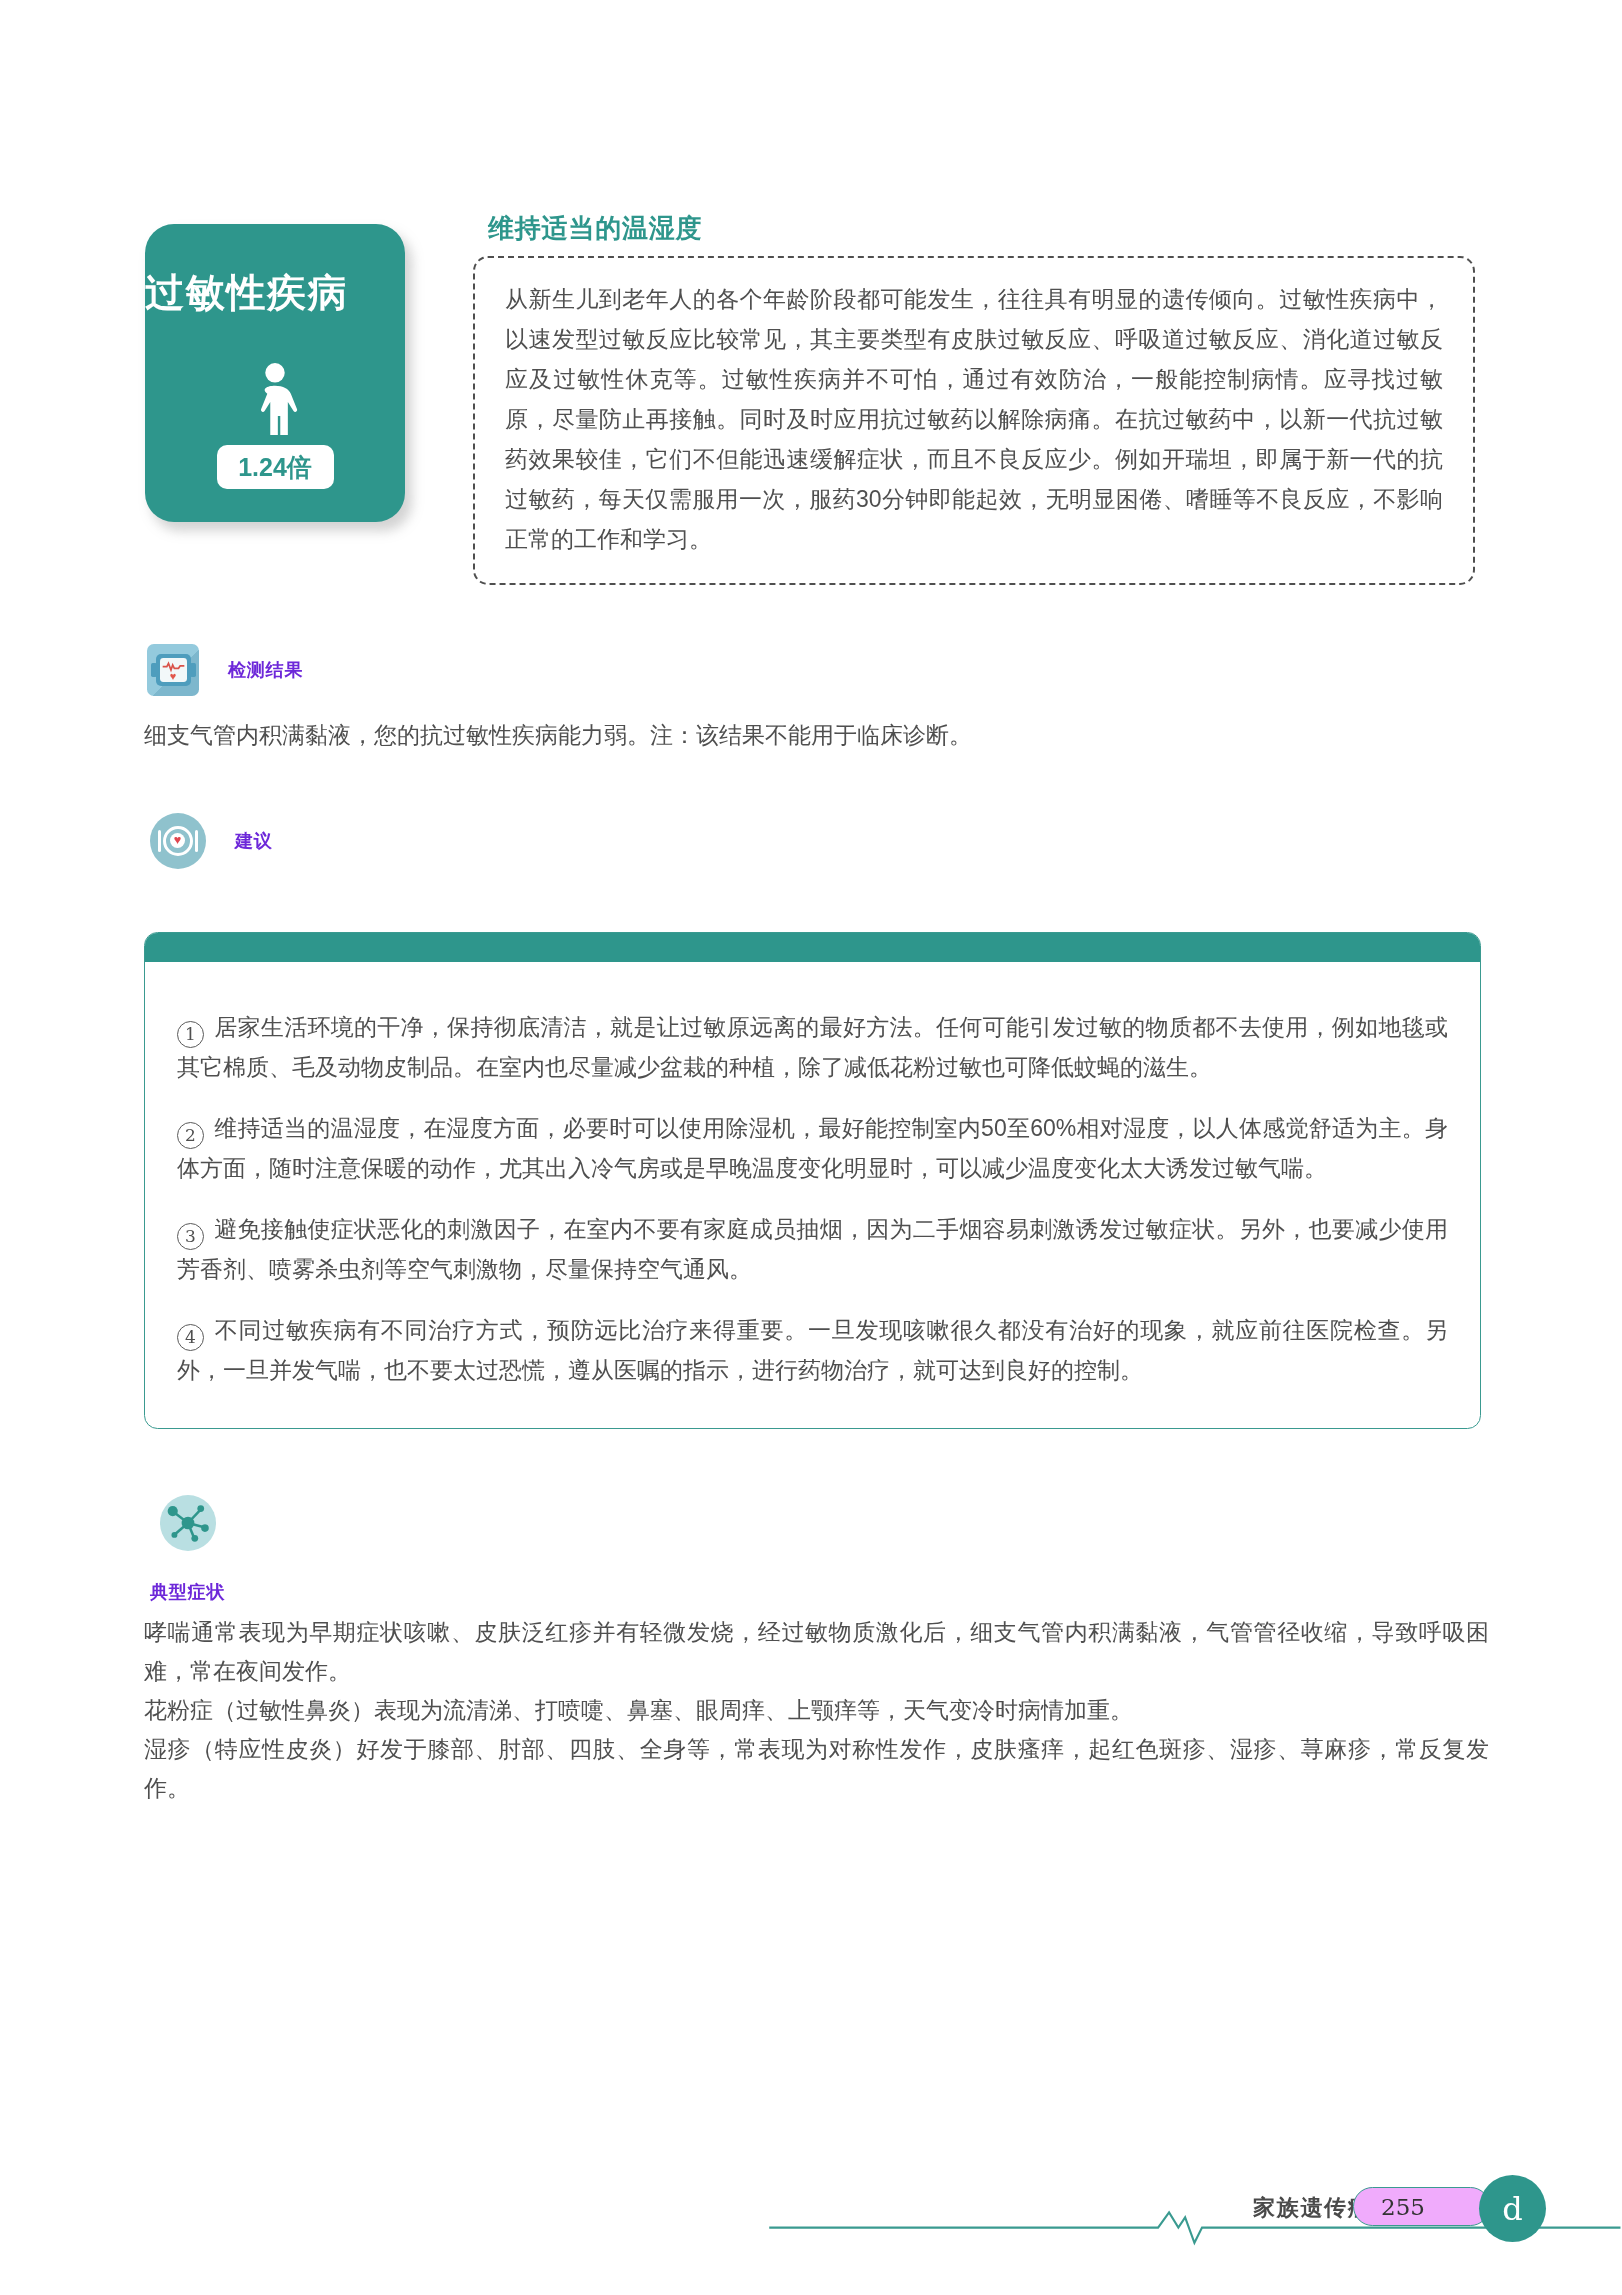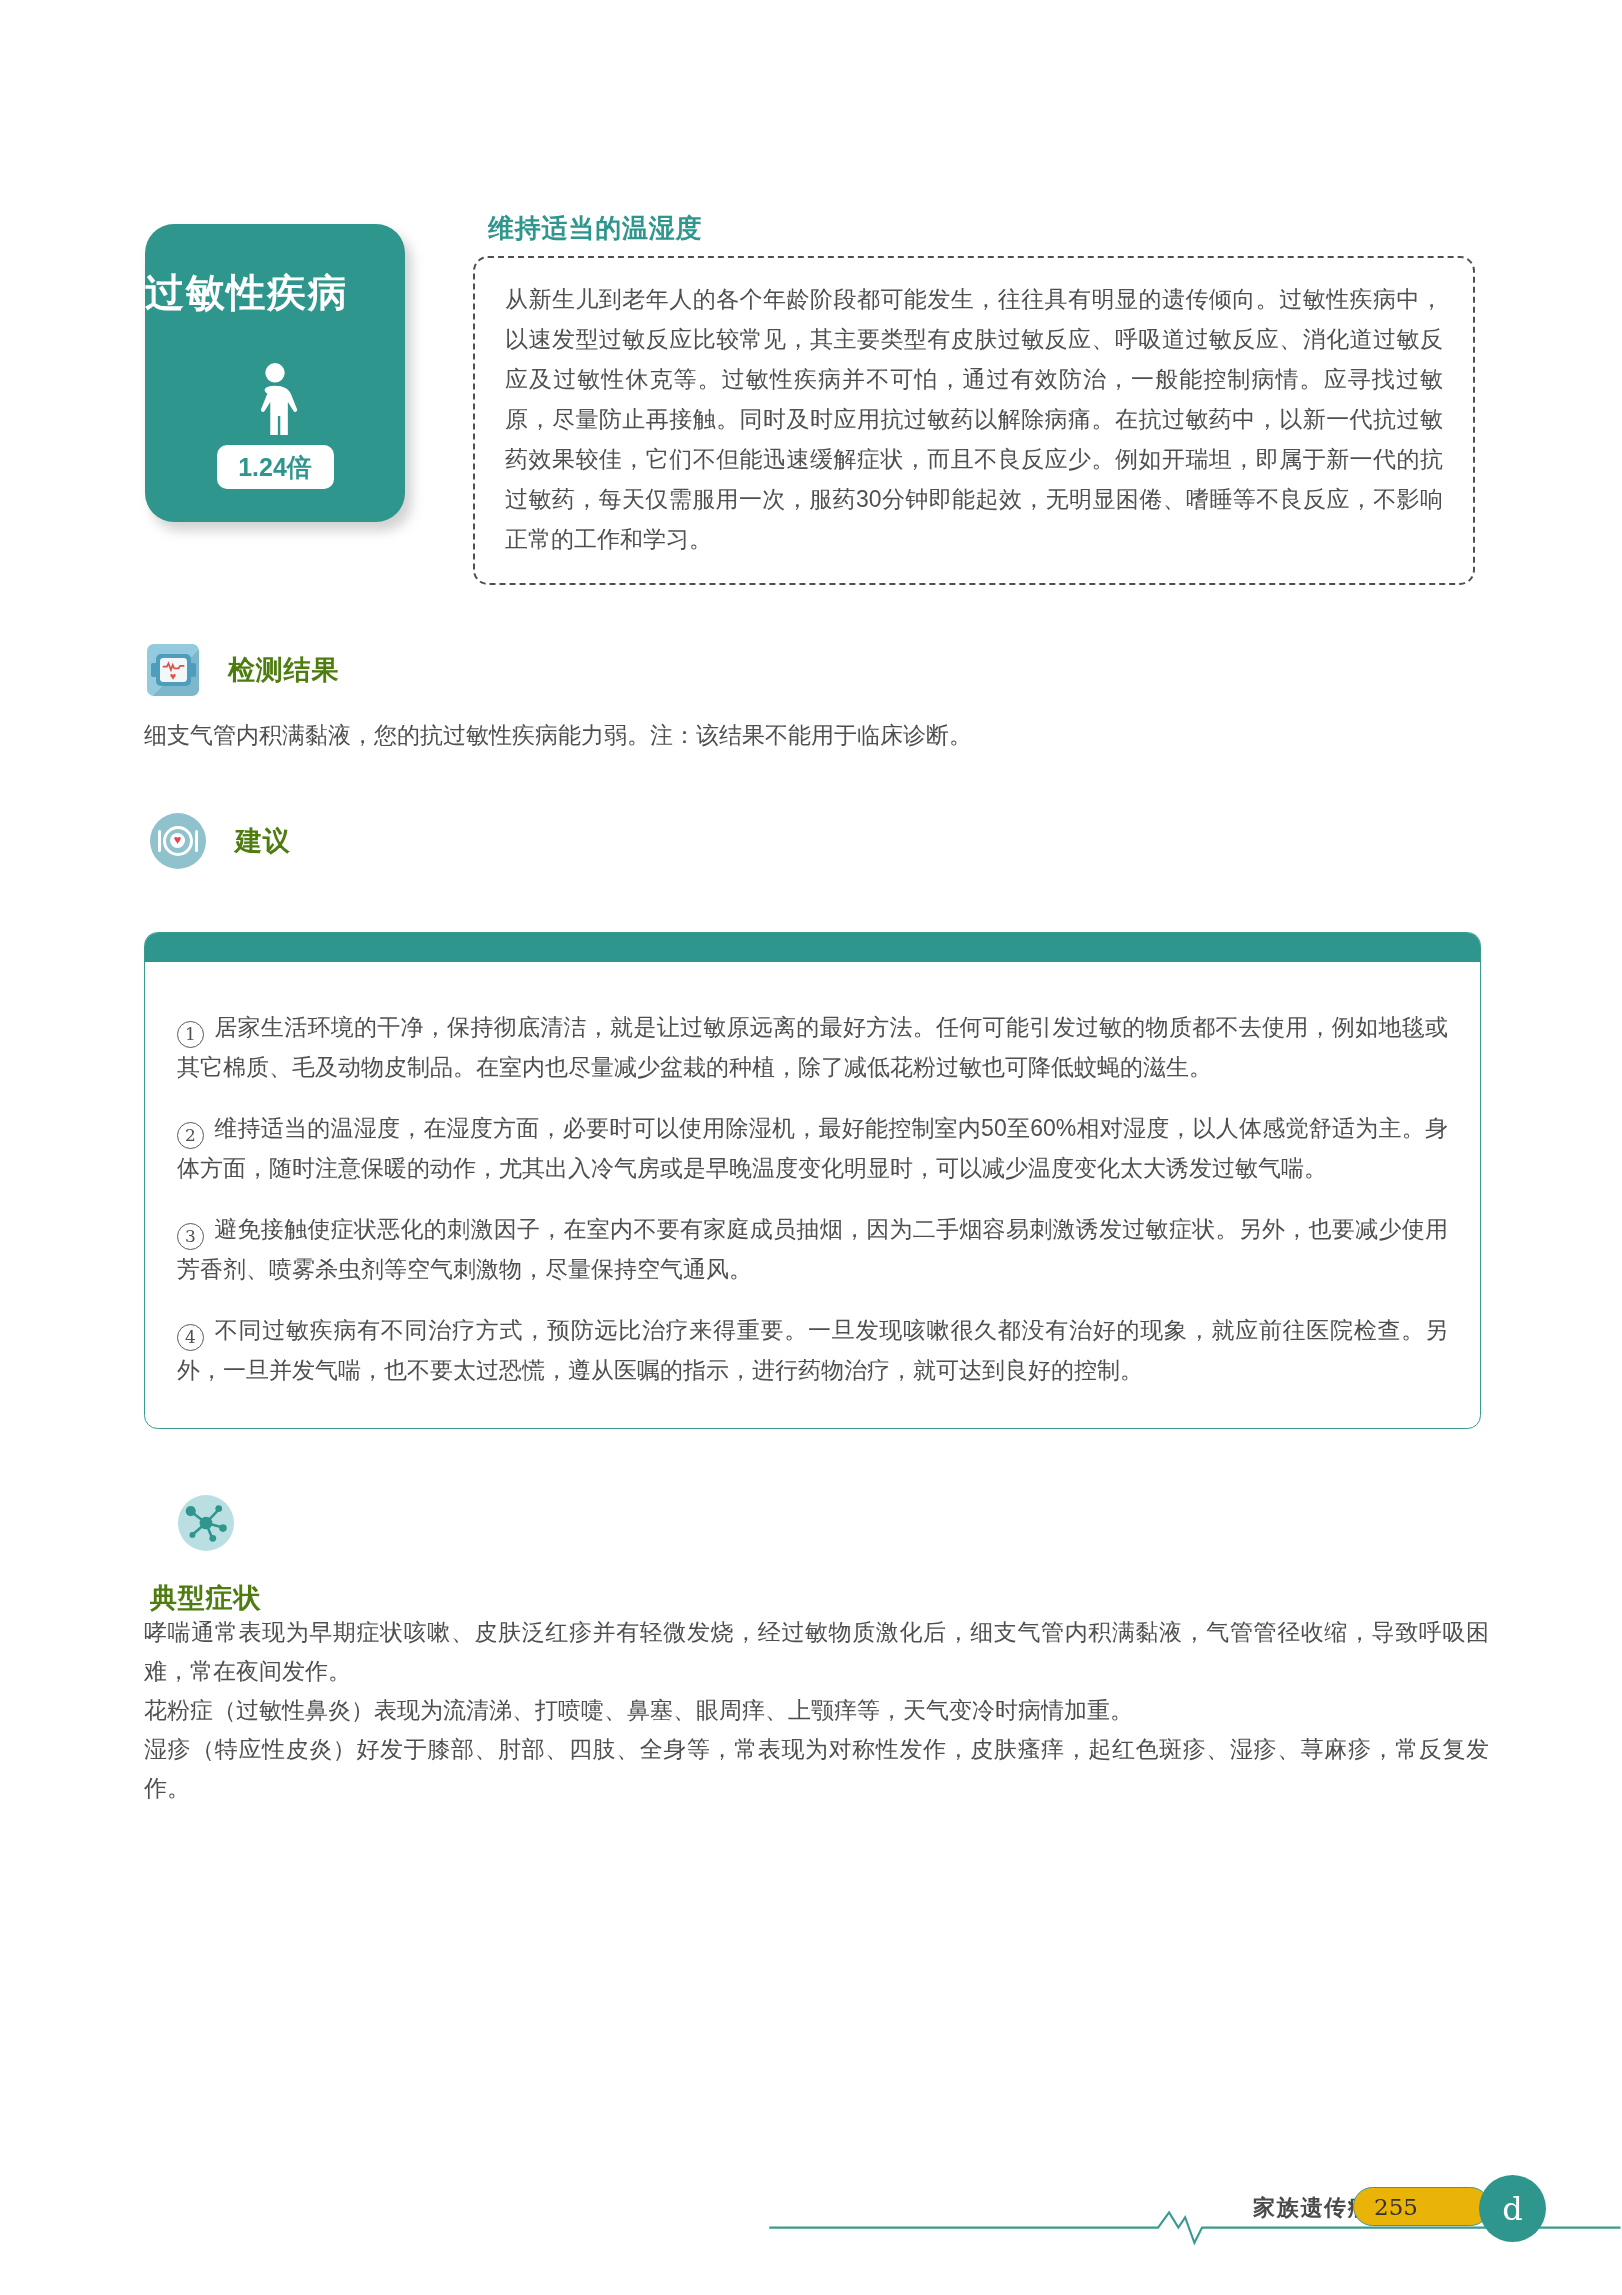--- a/index.html
+++ b/index.html
@@ -34,21 +34,21 @@
   }
   .intro-box {
     left:473px; top:256px; width:1002px; height:329px;
     border:2.5px dashed #4f4f4f; border-radius:15px;
     padding:21px 30px; font-size:23px; line-height:40px;
     color:#4f4f4f; text-align:justify;
   }
 
   
   .section-row { display:flex; align-items:center; gap:29px; }
-  .section-heading { font-size:27px; font-weight:bold; color:#4d7c0f; letter-spacing:0.8px; }
+  .section-heading { font-size:18px; font-weight:bold; color:#6d28d9; letter-spacing:0.8px; }
 
   
   .result-icon {
     width:52px; height:52px; border-radius:6.8px;
     background:linear-gradient(135deg,#94cadd 55%, #7db7cd 55%);
     display:flex; align-items:center; justify-content:center;
   }
   .result-device {
     width:35px; height:32px; background:#4e9dbd; border-radius:5px;
     position:relative; display:flex; align-items:center; justify-content:center;
@@ -113,23 +113,23 @@
     left:144px; top:1565px; width:1345px; font-size:23px; line-height:39px;
     color:#4f4f4f; text-align:justify;margin-top:48px;
   }
 
   
   .footer-line-svg { left:765px; top:2197px; }
   .footer-category {
     left:1253px; top:2193px; font-size:22px; font-weight:600; color:#4a4a4a; letter-spacing:1.7px;
   }
   .footer-pill {
-    left:1353px; top:2187px; width:137px; height:39px; background:#eab308;
+    left:1353px; top:2187px; width:137px; height:39px; background:#f0abfc;
     border:1.7px solid #3a9a90; border-radius:22px;
-    display:flex; align-items:center; padding-left:20px;
+    display:flex; align-items:center; padding-left:27px;
     font-family:"DejaVu Serif", serif; font-size:23px; color:#333333;
   }
   .footer-tab {
     left:1479px; top:2175px; width:67px; height:67px; border-radius:50%;
     background:#2e968c; color:#ffffff; display:flex; align-items:center; justify-content:center;
     font-family:"DejaVu Serif", serif; font-size:32px;
   }
 </style>
 </head>
 <body>

